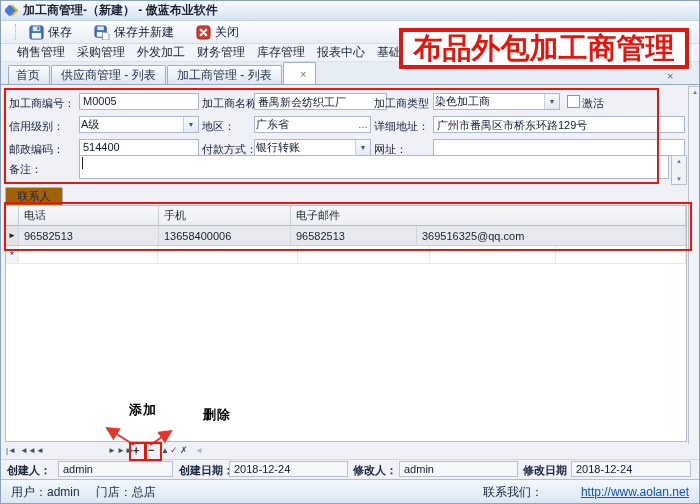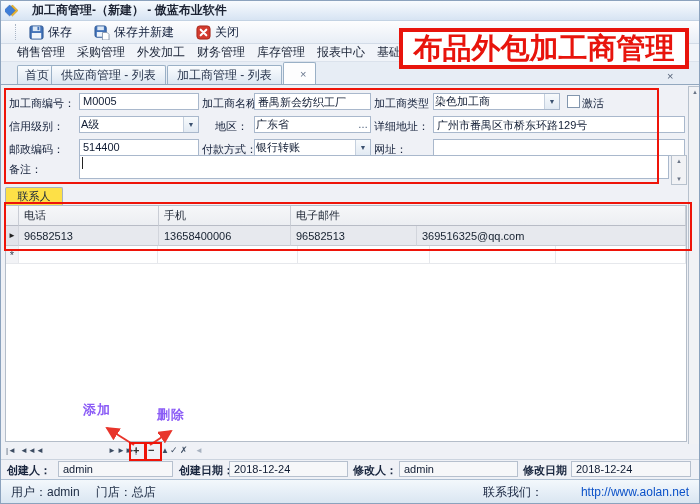--- a/index.html
+++ b/index.html
@@ -4,21 +4,21 @@
 <style>
   html,body{margin:0;padding:0;}
   body{
     width:700px;height:504px;position:relative;overflow:hidden;
     font-family:"Liberation Sans","DejaVu Sans",sans-serif;font-size:12px;
     background:#eff1f6;border:1px solid #8ba2bd;box-sizing:border-box;color:#13203c;
   }
   .abs{position:absolute;box-sizing:border-box;}
   
   .titlebar{left:0;top:0;width:698px;height:20px;background:linear-gradient(#f8fbfe,#d7e4f3);
-    border-bottom:1px solid #c3d2e3;display:flex;align-items:center;gap:14px;padding-left:4px;}
+    border-bottom:1px solid #c3d2e3;display:flex;align-items:center;gap:5px;padding-left:4px;}
   .titlebar .t{font-weight:bold;font-size:12px;color:#1c2333;}
   
   .toolbar{left:0;top:20px;width:698px;height:23px;background:linear-gradient(#fdfdfe,#e8eef6);
     border-bottom:1px solid #d2dbe7;display:flex;align-items:center;gap:22px;padding-left:14px;}
   .tbtn{display:flex;align-items:center;gap:4px;cursor:default;}
   .gripper{width:3px;height:16px;border-left:1px dotted #aab6c6;margin-right:-12px;}
   
   .menubar{left:0;top:43px;width:698px;height:18px;background:#f1f4f9;border-bottom:1px solid #dbe2ec;
     display:flex;align-items:center;padding-left:10px;}
   .menuitem{padding:0 6px;color:#1a2336;}
@@ -40,48 +40,48 @@
   .dd{display:flex;align-items:center;justify-content:space-between;padding:0;}
   .ddtxt{padding:1px 1px;white-space:nowrap;overflow:hidden;}
   .ddbtn{width:14px;height:15px;border-left:1px solid #c5d0de;background:linear-gradient(#f7fafc,#e2eaf3);
     display:flex;align-items:center;justify-content:center;font-size:7px;color:#3c5270;}
   .redrect{position:absolute;border:2px solid #ee1409;z-index:25;pointer-events:none;}
   .caret{position:absolute;width:1px;height:12px;background:#222;}
   .chkbox{position:absolute;width:11px;height:11px;background:#fff;border:1px solid #8296ae;}
   .sbar{position:absolute;background:#f1f2f5;border:1px solid #b7c1cd;display:flex;flex-direction:column;
     justify-content:space-between;align-items:center;font-size:6px;color:#6a7486;padding:2px 0;}
   
-  .ctab{left:4px;top:186px;width:58px;height:18px;background:#fde047;border:1px solid #a6b2c2;border-bottom:none;
+  .ctab{left:4px;top:186px;width:58px;height:18px;background:#a16207;border:1px solid #a6b2c2;border-bottom:none;
     border-radius:2px 2px 0 0;display:flex;align-items:center;justify-content:center;font-size:11px;z-index:2;}
   .grid{left:4px;top:204px;width:682px;height:237px;background:#ffffff;border:1px solid #b4bdc9;}
   .grow{display:flex;width:100%;}
   .ghead .gcell{background:linear-gradient(#f6f7f9,#eceef2);border-bottom:1px solid #b8bcc6;color:#222a38;}
   .gcell{height:20px;border-right:1px solid #c9cdd5;padding:2px 5px;box-sizing:border-box;font-size:11px;
     white-space:nowrap;overflow:hidden;display:flex;align-items:center;}
   .gind{width:13px;flex:0 0 13px;justify-content:center;padding:0;background:#eceef2;}
   .gdata .gcell{background:#e7e9ee;border-right:1px solid #d2d5dc;border-bottom:1px solid #c6cad2;color:#15202f;}
   .gdata .gind{background:#e2e4ea;font-size:8px;color:#222;}
   .gnew .gcell{background:#ffffff;border-right:1px solid #e6e8ec;border-bottom:1px solid #e6e8ec;height:18px;}
   .gnew .gind{background:#f2f3f6;color:#3a4352;font-size:11px;}
   
   .navbar{left:0;top:443px;width:698px;height:15px;background:#eff1f6;}
   .navg{position:absolute;top:445px;font-size:8px;color:#3c4c62;}
   .navrec{position:absolute;top:470px;font-size:14px;color:#1c2535;white-space:nowrap;text-decoration:underline;}
   .redbox{position:absolute;border:2px solid #ee1409;width:14px;height:15px;z-index:26;}
-  .annlabel{position:absolute;color:#8b5cf6;font-size:13px;font-weight:bold;letter-spacing:1px;z-index:26;}
+  .annlabel{position:absolute;color:#000000;font-size:13px;font-weight:bold;letter-spacing:1px;z-index:26;margin-left:46px;}
   
   .auditbar{left:0;top:458px;width:698px;height:20px;background:#eff1f6;border-top:1px solid #ccd4df;}
   .alabel{position:absolute;top:462px;font-size:11px;font-weight:bold;color:#17243d;white-space:nowrap;}
   .afld{position:absolute;top:460px;height:16px;background:#f6f7f9;border:1px solid #b6c0ce;
     font-size:11px;padding:1px 4px;box-sizing:border-box;color:#101c33;}
   
   .statusbar{left:0;top:478px;width:698px;height:25px;background:linear-gradient(#f3f8fc,#d9e5f1);
     border-top:1px solid #aebfd2;display:flex;align-items:center;justify-content:space-between;padding:0 10px;}
   .statusleft{display:flex;gap:16px;color:#1b2a42;}
-  .link{color:#0b51c8;padding-left:32px;}
+  .link{color:#0b51c8;text-decoration:underline;padding-left:32px;}
 </style>
 </head>
 <body>
 
 <div class="abs titlebar">
   <svg width="13" height="13" viewBox="0 0 14 14">
     <polygon points="8,1 14,7 8,13 2,7" fill="#ecb52c" stroke="#b8860b" stroke-width="0.5"></polygon>
     <polygon points="5,1 11,7 5,13 -1,7" fill="#3f7ed8" stroke="#2a5ca8" stroke-width="0.5"></polygon>
   </svg>
   <span class="t">加工商管理-（新建） - 傲蓝布业软件</span>
@@ -122,21 +122,21 @@
   <span class="menuitem">外发加工</span>
   <span class="menuitem">财务管理</span>
   <span class="menuitem">库存管理</span>
   <span class="menuitem">报表中心</span>
   <span class="menuitem">基础资料</span>
   <span class="menuitem">系统设置</span>
   <span class="menuitem">窗口</span>
 </div>
 
 <div class="abs tabstrip">
-  <div class="tab" style="left:16px;padding-left:7px;">
+  <div class="tab" style="left:7px;padding-left:7px;">
     <span>首页</span>
   </div>
   <div class="tab" style="left:50px;">
     <span>供应商管理 - 列表</span>
   </div>
   <div class="tab" style="left:166px;">
     <span>加工商管理 - 列表</span>
   </div>
   <div class="tab active" style="left:282px;">
     <span class="tabx">×</span>
@@ -144,35 +144,35 @@
 </div>
 <span class="abs" style="left:666px;top:69px;font-size:11px;color:#556379;">×</span>
 
 <div class="abs banner">
   <span>布品外包加工商管理</span>
 </div>
 
 <span class="flabel" style="left:8px;top:95px;">加工商编号：</span>
 <div class="fld" style="left:78px;top:92px;width:120px;">M0005</div>
 <span class="flabel" style="left:201px;top:95px;">加工商名称：</span>
-<div class="fld" style="left:253px;top:92px;width:117px;font-family:Liberation Mono, monospace;">番禺新会纺织工厂</div>
+<div class="fld" style="left:253px;top:92px;width:133px;font-family:Liberation Mono, monospace;">番禺新会纺织工厂</div>
 <span class="flabel" style="left:373px;top:95px;">加工商类型：</span>
 <div class="fld dd" style="left:432px;top:92px;width:127px;">
   <span class="ddtxt">染色加工商</span>
   <span class="ddbtn">▼</span>
 </div>
 <div class="chkbox" style="left:566px;top:94px;"></div>
 <span class="flabel" style="left:581px;top:95px;">激活</span>
 
 <span class="flabel" style="left:8px;top:118px;">信用级别：</span>
 <div class="fld dd" style="left:78px;top:115px;width:120px;">
   <span class="ddtxt">A级</span>
   <span class="ddbtn">▼</span>
 </div>
-<span class="flabel" style="left:214px;top:118px;">地区：</span>
+<span class="flabel" style="left:201px;top:118px;">地区：</span>
 <div class="fld dd" style="left:253px;top:115px;width:117px;">
   <span class="ddtxt">广东省</span>
   <span class="ddbtn" style="background:none;border-left:none;font-size:10px;">…</span>
 </div>
 <span class="flabel" style="left:373px;top:118px;">详细地址：</span>
 <div class="fld" style="left:432px;top:115px;width:252px;">广州市番禺区市桥东环路129号</div>
 
 <span class="flabel" style="left:8px;top:141px;">邮政编码：</span>
 <div class="fld" style="left:78px;top:138px;width:120px;">514400</div>
 <span class="flabel" style="left:201px;top:141px;">付款方式：</span>

